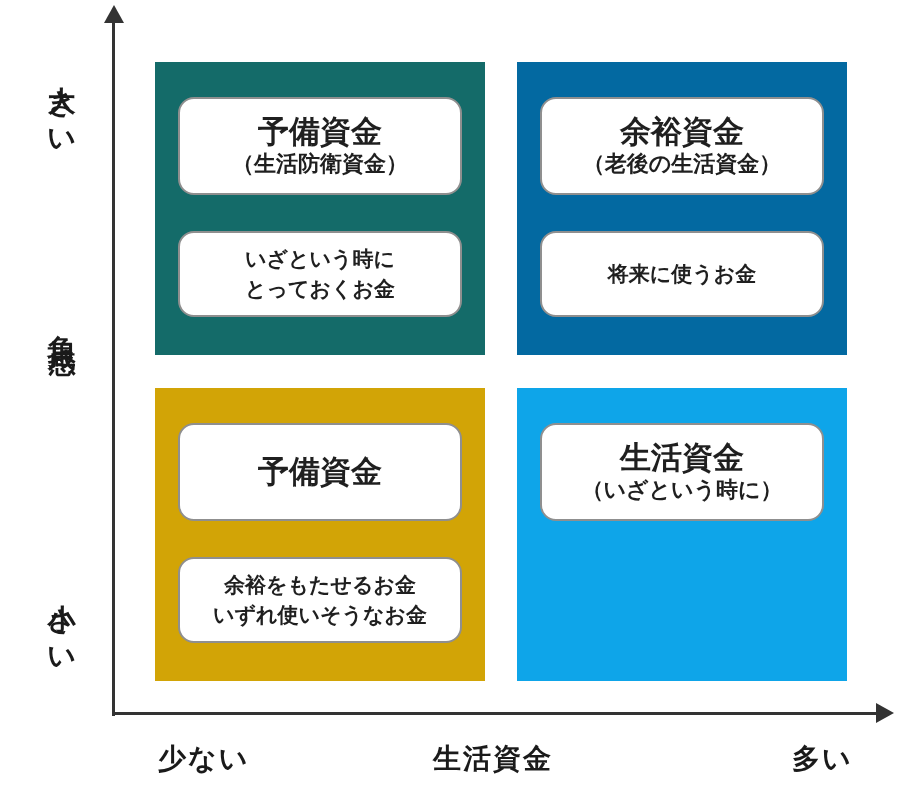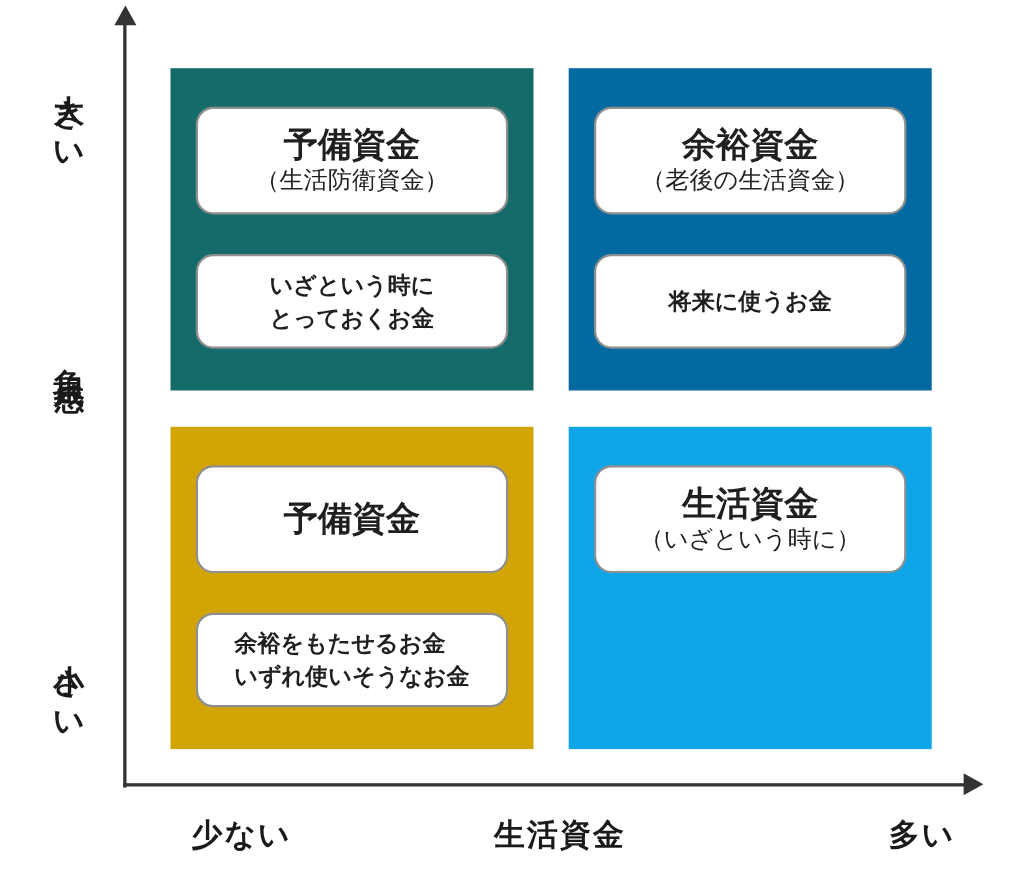--- a/index.html
+++ b/index.html
@@ -48,21 +48,20 @@
     color: #1a1a1a;
     letter-spacing: 7px;
   }
   .h-label {
     position: absolute;
     top: 740px;
     font-size: 28px;
     font-weight: 600;
     color: #1a1a1a;
     letter-spacing: 2px;
-    margin-left: 16px;
   }
 
   
   .quadrant {
     position: absolute;
     width: 330px;
     height: 293px;
     box-sizing: border-box;
     display: flex;
     flex-direction: column;
@@ -78,33 +77,34 @@
   .white-box {
     width: 100%;
     box-sizing: border-box;
     background: #ffffff;
     border: 2px solid #8f8f8f;
     border-radius: 16px;
     display: flex;
     flex-direction: column;
     align-items: center;
     justify-content: center;
+    text-align: center;
     color: #1f1f1f;
   }
   .title-box { min-height: 98px; padding: 8px 4px; }
   .desc-box  { min-height: 86px; padding: 8px 4px; }
 
   .q-title {
     font-size: 31px;
     font-weight: bold;
     line-height: 1.15;
   }
   .q-subtitle {
     font-size: 22px;
-    font-weight: normal;
+    font-weight: bold;
     line-height: 1.25;
   }
   .q-subtitle:empty { display: none; }
   .q-desc {
     font-size: 21px;
     font-weight: bold;
     line-height: 1.45;
     white-space: pre-line;
   }
 </style>

